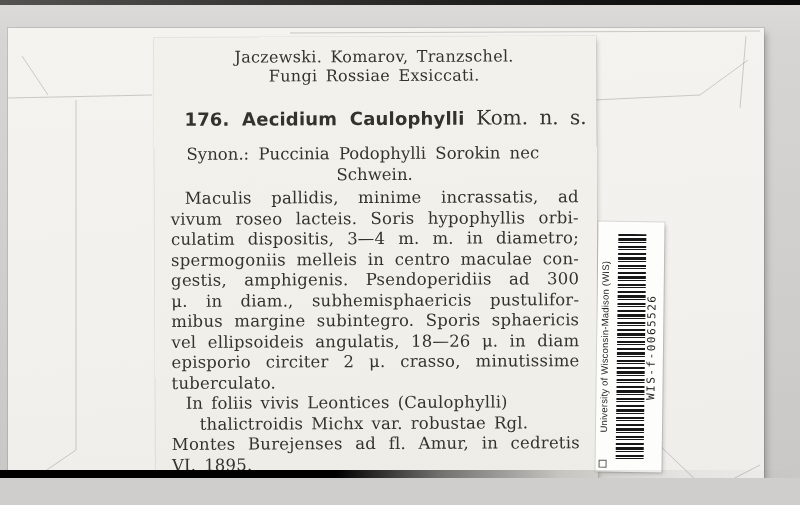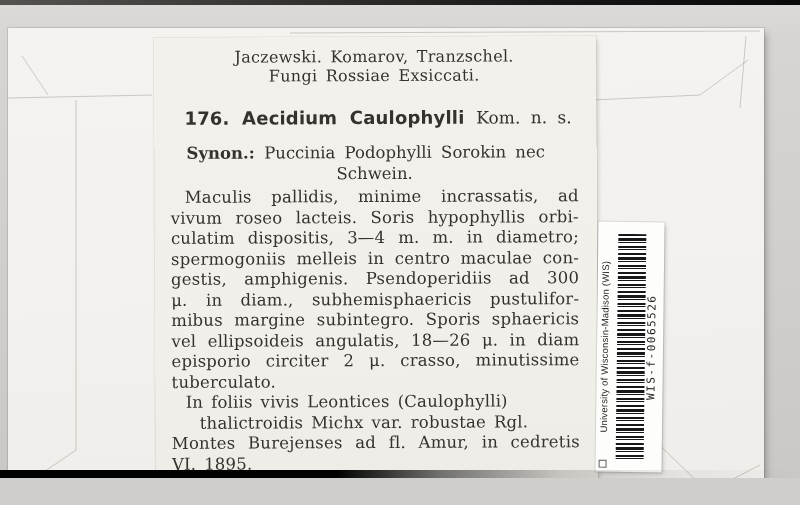--- a/index.html
+++ b/index.html
@@ -38,24 +38,24 @@
     box-shadow:0 0 0 1px rgba(0,0,0,0.06), 2px 3px 5px -1px rgba(0,0,0,0.20);
     color:#34322d;
   }
   .label-inner { padding:10px 18px 0 16px; }
   .hdr { text-align:center; font-size:16px; line-height:19px; word-spacing:3px; letter-spacing:.3px; }
   .title-line {
     margin-top:21px; font-size:18px; line-height:24px;
     text-indent:14px; word-spacing:6px; white-space:nowrap;
   }
   .title-name { font-family:"DejaVu Sans",sans-serif; font-weight:bold; font-size:18px; letter-spacing:.2px; }
-  .title-author { font-size:17px; word-spacing:5px; }
+  .title-author { font-size:20px; word-spacing:5px; }
   .synon { margin-top:13px; font-size:16.5px; line-height:20.5px; }
   .synon-1 { text-indent:16px; word-spacing:4px; white-space:nowrap; }
-  .synon-label { font-weight:bold; }
+  .synon-label { font-weight:normal; }
   .synon-2 { text-align:center; }
   .desc { margin-top:3px; font-size:16.5px; }
   .habitat { font-size:16.5px; }
   .tline { line-height:20.5px; word-spacing:2.5px; letter-spacing:.2px; }
   .tline.just { text-align:justify; text-align-last:justify; word-spacing:normal; }
   .tline.indent1 { text-indent:14px; }
   .tline.indent2 { text-indent:28px; }
   .collector {
     margin-top:8px; text-align:right; padding-right:42px;
     font-size:17px; word-spacing:4px; letter-spacing:.3px;

